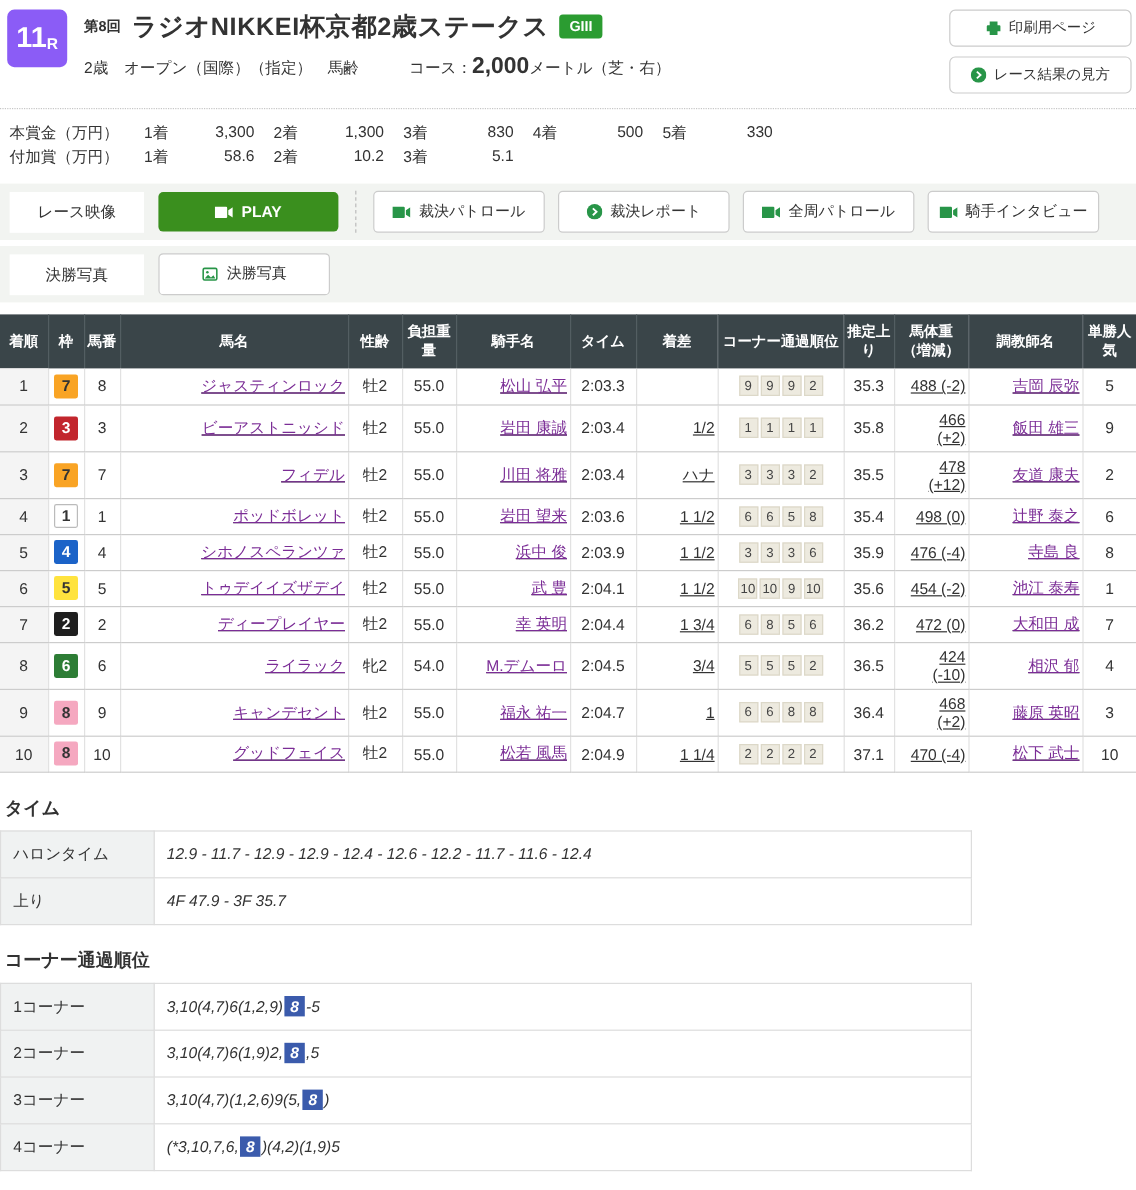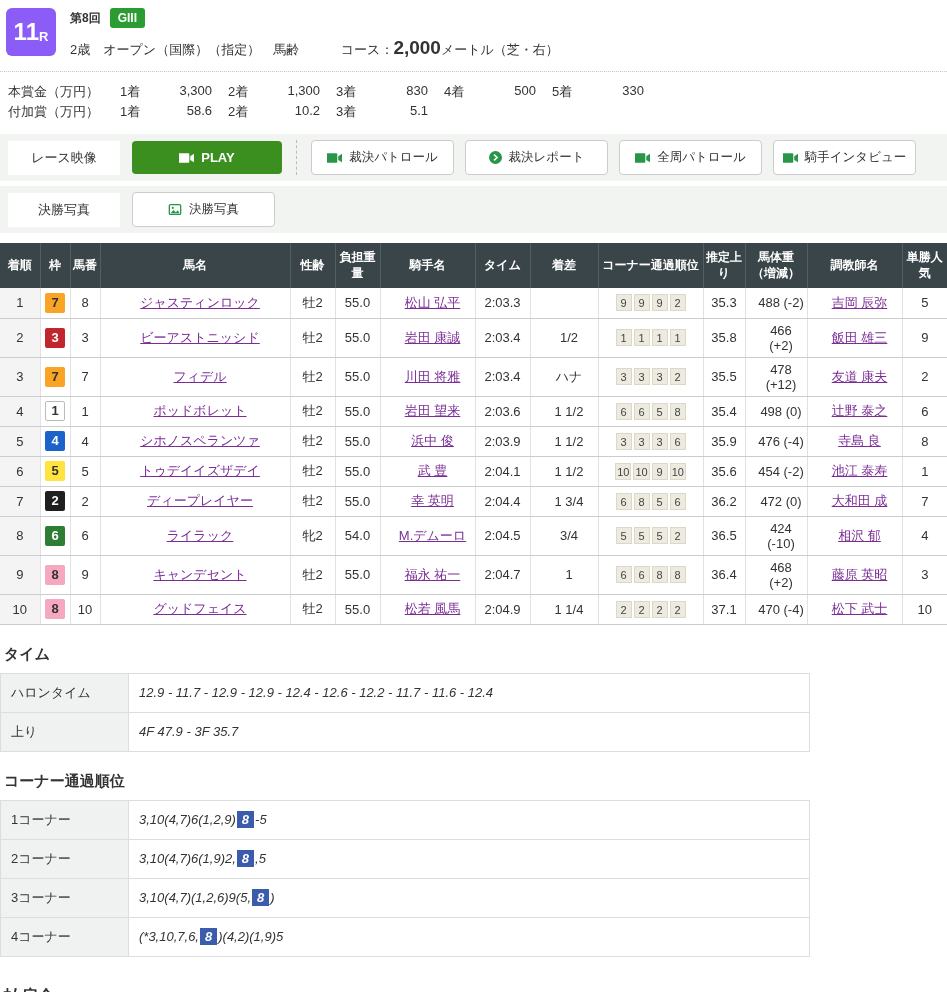--- a/index.html
+++ b/index.html
@@ -55,21 +55,21 @@
   .media-btn .icon { color: #289548; }
 
   
   .results { border-collapse: collapse; width: 947px; margin-top: 10px; table-layout: fixed; }
   .results th { background: #3a4549; color: #fff; font-size: 12px; font-weight: bold;
                 padding: 7px 2px; border-right: 1px solid #535e62; line-height: 1.3; }
   .results th:last-child { border-right: none; }
   .results td { border-bottom: 1px solid #ccc; border-right: 1px solid #e2e2e2;
                 text-align: center; padding: 4px 2px; height: 30px; }
   .results td:last-child { border-right: none; }
-  .results td.c-left { text-align: center; padding-left: 12px; }
+  .results td.c-left { text-align: right; padding-left: 12px; text-decoration: underline; }
   .results td.c-pos { background: #f4f4f4; }
   .waku { display: inline-block; width: 20px; height: 20px; line-height: 20px;
           font-weight: bold; border-radius: 2px; font-size: 13px; }
   .link { color: #7b2d96; text-decoration: underline; cursor: pointer; }
   .cbox { display: inline-block; min-width: 16px; height: 17px; line-height: 17px;
           background: #edeadf; border: 1px solid #dcd8c8; font-size: 11px; margin: 0 1px;
           padding: 0 1px; color: #444; }
 
   
   section h2 { font-size: 15px; margin: 20px 0 9px; padding-left: 4px; }
@@ -88,26 +88,46 @@
 <div class="page">
 
   <header class="race-header">
     <div class="race-no">
       <span>11</span>
         <span class="sub">R</span>
     </div>
     <div class="title-block">
       <div class="title-line">
         <span class="meeting">第8回</span>
+        <h1>ラジオNIKKEI杯京都2歳ステークス</h1>
         <span class="grade">GIII</span>
       </div>
       <div class="cond-line">
         <span>2歳　オープン（国際）（指定）　馬齢</span>
         <span class="course"><span>コース：</span><span class="course-val">2,000</span><span>メートル（芝・右）</span></span>
       </div>
+    </div>
+    <div class="header-buttons">
+      <button class="hbtn">
+        <span class="icon">
+            <svg width="14" height="13" viewBox="0 0 16 16">
+              <path d="M4 1h8v4H4zM2 5h12a1 1 0 0 1 1 1v5h-3v4H4v-4H1V6a1 1 0 0 1 1-1zM5 11h6v3.5H5z" fill="currentColor"></path>
+            </svg>
+          </span>
+        <span>印刷用ページ</span>
+      </button>
+      <button class="hbtn">
+        <span class="icon">
+            <svg width="13" height="13" viewBox="0 0 16 16">
+              <circle cx="8" cy="8" r="8" fill="currentColor"></circle>
+              <path d="M6.2 4.5L10 8l-3.8 3.5" stroke="#fff" stroke-width="1.9" fill="none"></path>
+            </svg>
+          </span>
+        <span>レース結果の見方</span>
+      </button>
     </div>
   </header>
 
   <div class="prize" id="prize">
       <div class="prize-row">
         <span class="prize-label">本賞金（万円）</span>
         <span class="prize-item">
           <span class="prize-k">1着</span>
           <span class="prize-v">3,300</span>
         </span>

